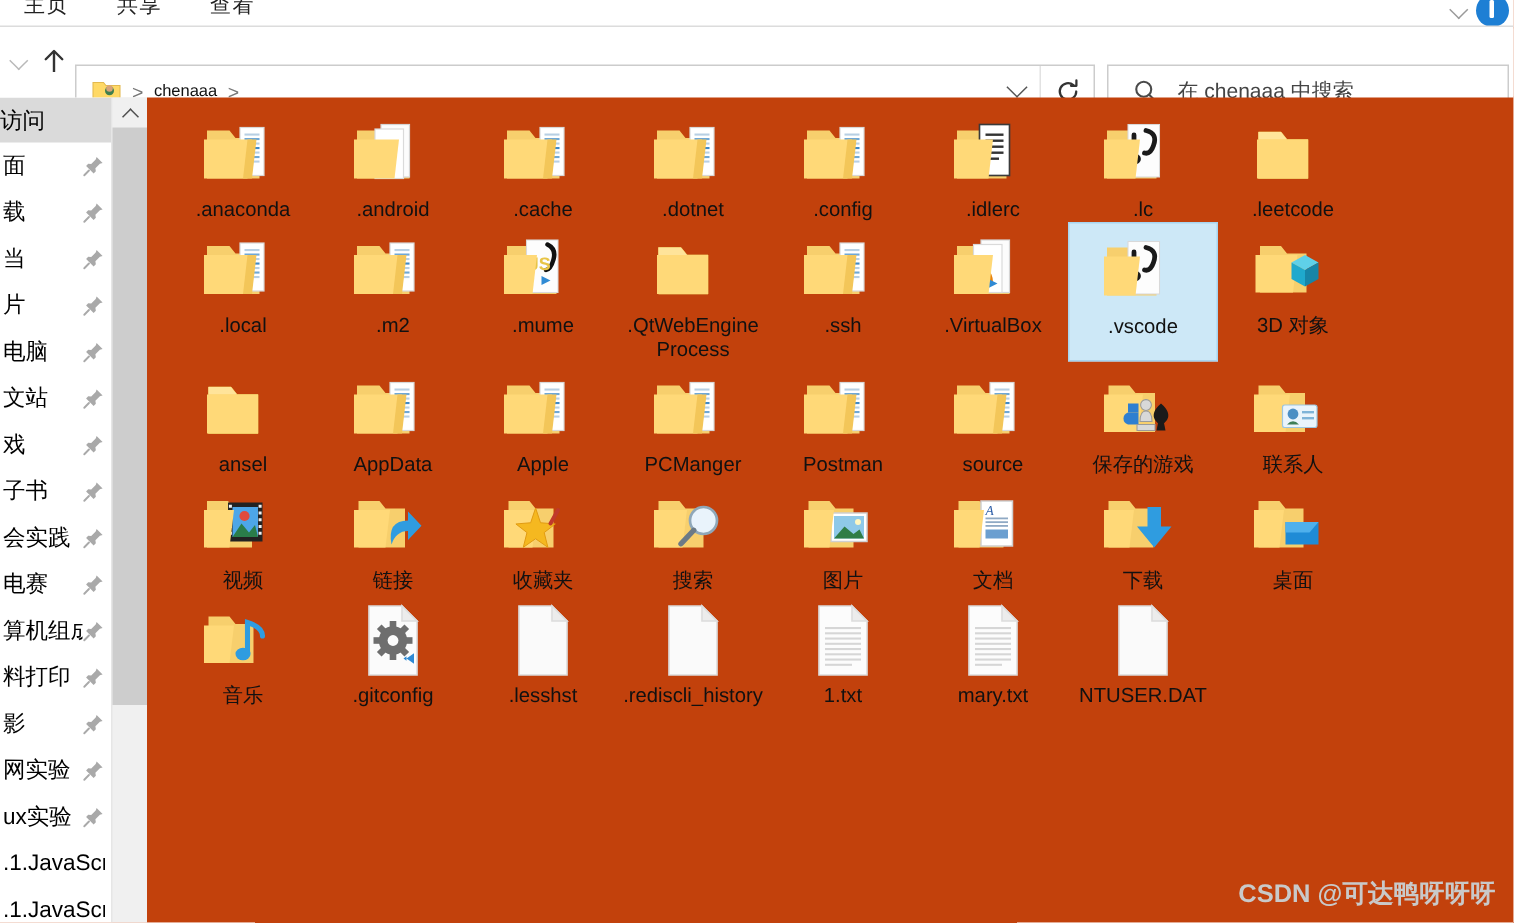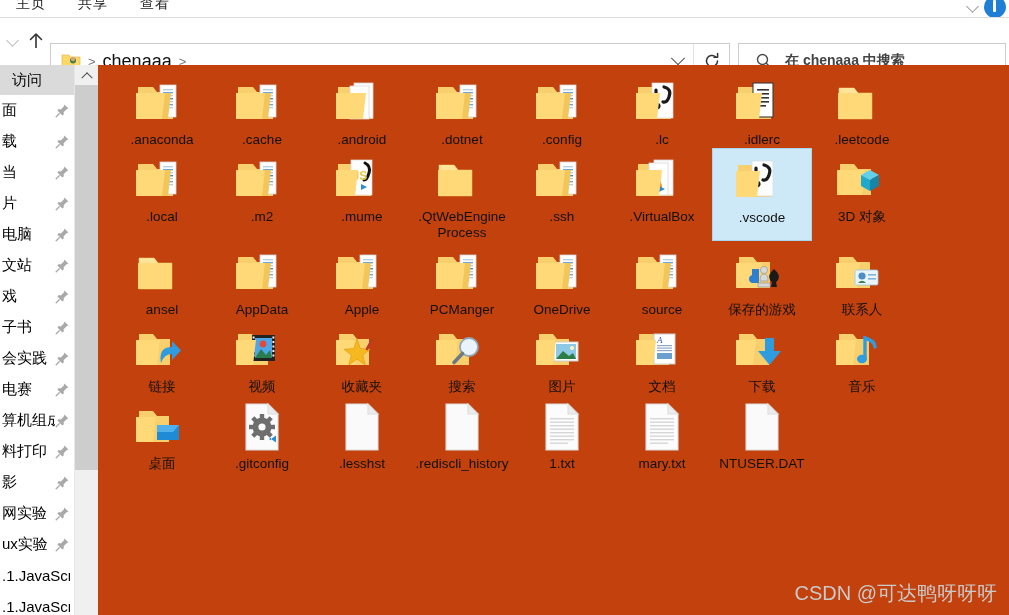--- a/index.html
+++ b/index.html
@@ -73,57 +73,57 @@
     border: 1px solid #cccccc; background: #fff;
     display: flex; align-items: center;
   }
   .addr-icon {
     margin-left: 10px; width: 20px; height: 20px; position: relative; flex: none;
   }
   .crumb-sep {
     font-size: 13px; color: #777; margin: 0 7px; user-select: none;
   }
   .crumb-text {
-    font-size: 18px; color: #111;
+    font-size: 11px; color: #111;
   }
   .addr-dropdown {
     position: absolute; right: 36px; top: 0; bottom: 0;
     width: 30px; display: flex; align-items: center; justify-content: center;
   }
   .addr-dropdown::before {
     content: ""; width: 9px; height: 9px;
     border-right: 1.6px solid #555; border-bottom: 1.6px solid #555;
     transform: rotate(45deg) translate(-2px,-2px);
   }
   .addr-refresh {
     position: absolute; right: 0; top: 0; bottom: 0; width: 36px;
     border-left: 1px solid #e2e2e2;
     display: flex; align-items: center; justify-content: center;
   }
 
   .searchbox {
     position: absolute; left: 738px; top: 24px; width: 268px; height: 36px;
     border: 1px solid #cccccc; background: #fff;
-    display: flex; align-items: center; font-weight: bold;
+    display: flex; align-items: center;
   }
   .search-icon-wrap { margin-left: 16px; width: 18px; height: 18px; flex: none; }
   .search-ph {
     font-size: 14px; color: #444; margin-left: 12px; white-space: nowrap;
   }
 
   
   .navpane {
     position: absolute; left: 0; top: 65px; width: 74px; height: 550px;
     background: #ffffff; overflow: hidden;
   }
   .np-header {
     position: relative; height: 30px; background: #dadada;
     display: flex; align-items: center;
   }
-  .np-header span { font-size: 15px; color: #000; padding-left: 12px; }
+  .np-header span { font-size: 15px; color: #000; padding-left: 0; }
   .np-item {
     position: relative; height: 31px;
     display: flex; align-items: center; justify-content: space-between;
     padding-left: 2px; padding-right: 4px;
   }
   .np-label {
     font-size: 15px; color: #000; white-space: nowrap; overflow: hidden;
   }
   .pin-icon { width: 15px; height: 15px; flex: none; opacity: .75; }
 
@@ -173,22 +173,23 @@
     margin-top: 3px; font-size: 13.5px; line-height: 16px;
     text-align: center; color: #111; word-break: break-all;
     max-width: 96px;
   }
   .tile.selected {
     background: #cde8f7;
     border: 1px solid #a7d4ef;
   }
   .watermark {
     position: absolute; right: 12px; bottom: 8px;
-    font-size: 20px; color: #c9c9c9; white-space: nowrap;
+    font-size: 17px; color: #c9c9c9; white-space: nowrap;
     font-family: "Liberation Sans", sans-serif;
+    font-weight: bold;
   }
   svg { display: block; }
 </style>
 </head>
 <body>
 
 <div id="app">
 
   <div class="ribbon">
     <div class="ribbon-tabs">
@@ -418,40 +419,20 @@
               <path d="M2 14 h32 l-3 26 H2 Z" fill="#ffd978"></path>
               <path d="M31 14 h6 l-3 26 h-6 Z" fill="#f3c659"></path>
             </svg>
           </div>
           <div class="label">.anaconda</div>
         </div>
         <div class="tile">
           <div class="icon-box">
             <svg width="56" height="48" viewBox="0 0 56 48">
               <path d="M4 8 h15 l4 5 h16 v27 H4 Z" fill="#f7cf6d"></path>
-              <g>
-                <rect x="26" y="6" width="16" height="32" fill="#ffffff" stroke="#d8d8d8" stroke-width="0.8"></rect>
-                <rect x="29" y="10" width="10" height="1.4" fill="#b7cfe3"></rect>
-                <rect x="29" y="13" width="10" height="1.4" fill="#6fa8d6"></rect>
-                <rect x="29" y="16" width="10" height="1.4" fill="#b7cfe3"></rect>
-                <rect x="29" y="19" width="10" height="1.4" fill="#3e8ac9"></rect>
-                <rect x="29" y="22" width="10" height="1.4" fill="#b7cfe3"></rect>
-                <rect x="29" y="25" width="10" height="1.4" fill="#6fa8d6"></rect>
-                <rect x="29" y="28" width="10" height="1.4" fill="#b7cfe3"></rect>
-              </g>
-              <path d="M2 14 h32 l-3 26 H2 Z" fill="#ffd978"></path>
-              <path d="M31 14 h6 l-3 26 h-6 Z" fill="#f3c659"></path>
-            </svg>
-          </div>
-          <div class="label">.cache</div>
-        </div>
-        <div class="tile">
-          <div class="icon-box">
-            <svg width="56" height="48" viewBox="0 0 56 48">
-              <path d="M4 8 h15 l4 5 h16 v27 H4 Z" fill="#f7cf6d"></path>
               <rect x="20" y="4" width="19" height="35" fill="#fcfcfc" stroke="#d5d5d5" stroke-width="0.8"></rect>
               <rect x="16" y="7" width="19" height="33" fill="#ffffff" stroke="#dadada" stroke-width="0.8"></rect>
               <path d="M2 14 h30 l-3 26 H2 Z" fill="#ffd978"></path>
             </svg>
           </div>
           <div class="label">.android</div>
         </div>
         <div class="tile">
           <div class="icon-box">
             <svg width="56" height="48" viewBox="0 0 56 48">
@@ -463,20 +444,40 @@
                 <rect x="29" y="16" width="10" height="1.4" fill="#b7cfe3"></rect>
                 <rect x="29" y="19" width="10" height="1.4" fill="#3e8ac9"></rect>
                 <rect x="29" y="22" width="10" height="1.4" fill="#b7cfe3"></rect>
                 <rect x="29" y="25" width="10" height="1.4" fill="#6fa8d6"></rect>
                 <rect x="29" y="28" width="10" height="1.4" fill="#b7cfe3"></rect>
               </g>
               <path d="M2 14 h32 l-3 26 H2 Z" fill="#ffd978"></path>
               <path d="M31 14 h6 l-3 26 h-6 Z" fill="#f3c659"></path>
             </svg>
           </div>
+          <div class="label">.cache</div>
+        </div>
+        <div class="tile">
+          <div class="icon-box">
+            <svg width="56" height="48" viewBox="0 0 56 48">
+              <path d="M4 8 h15 l4 5 h16 v27 H4 Z" fill="#f7cf6d"></path>
+              <g>
+                <rect x="26" y="6" width="16" height="32" fill="#ffffff" stroke="#d8d8d8" stroke-width="0.8"></rect>
+                <rect x="29" y="10" width="10" height="1.4" fill="#b7cfe3"></rect>
+                <rect x="29" y="13" width="10" height="1.4" fill="#6fa8d6"></rect>
+                <rect x="29" y="16" width="10" height="1.4" fill="#b7cfe3"></rect>
+                <rect x="29" y="19" width="10" height="1.4" fill="#3e8ac9"></rect>
+                <rect x="29" y="22" width="10" height="1.4" fill="#b7cfe3"></rect>
+                <rect x="29" y="25" width="10" height="1.4" fill="#6fa8d6"></rect>
+                <rect x="29" y="28" width="10" height="1.4" fill="#b7cfe3"></rect>
+              </g>
+              <path d="M2 14 h32 l-3 26 H2 Z" fill="#ffd978"></path>
+              <path d="M31 14 h6 l-3 26 h-6 Z" fill="#f3c659"></path>
+            </svg>
+          </div>
           <div class="label">.dotnet</div>
         </div>
         <div class="tile">
           <div class="icon-box">
             <svg width="56" height="48" viewBox="0 0 56 48">
               <path d="M4 8 h15 l4 5 h16 v27 H4 Z" fill="#f7cf6d"></path>
               <g>
                 <rect x="26" y="6" width="16" height="32" fill="#ffffff" stroke="#d8d8d8" stroke-width="0.8"></rect>
                 <rect x="29" y="10" width="10" height="1.4" fill="#b7cfe3"></rect>
                 <rect x="29" y="13" width="10" height="1.4" fill="#6fa8d6"></rect>
@@ -484,52 +485,52 @@
                 <rect x="29" y="19" width="10" height="1.4" fill="#3e8ac9"></rect>
                 <rect x="29" y="22" width="10" height="1.4" fill="#b7cfe3"></rect>
                 <rect x="29" y="25" width="10" height="1.4" fill="#6fa8d6"></rect>
                 <rect x="29" y="28" width="10" height="1.4" fill="#b7cfe3"></rect>
               </g>
               <path d="M2 14 h32 l-3 26 H2 Z" fill="#ffd978"></path>
               <path d="M31 14 h6 l-3 26 h-6 Z" fill="#f3c659"></path>
             </svg>
           </div>
           <div class="label">.config</div>
-        </div>
-        <div class="tile">
-          <div class="icon-box">
-            <svg width="56" height="48" viewBox="0 0 56 48">
-              <path d="M4 8 h15 l4 5 h14 v27 H4 Z" fill="#f7cf6d"></path>
-              <rect x="18" y="4" width="21" height="35" fill="#fdfdfd" stroke="#d9d9d9" stroke-width="0.7"></rect>
-              <path d="M30 8 q8 2 5 10 q-2 6 -6 5" stroke="#1a1a1a" stroke-width="3.2" fill="none" stroke-linecap="round"></path>
-              <path d="M22 11 v14" stroke="#1a1a1a" stroke-width="3.2" stroke-linecap="round"></path>
-              <ellipse cx="22" cy="27" rx="4.6" ry="3.8" fill="#1a1a1a"></ellipse>
-              <path d="M2 14 h24 l-3 26 H2 Z" fill="#ffd978"></path>
-            </svg>
-          </div>
-          <div class="label">.lc</div>
         </div>
         <div class="tile">
           <div class="icon-box">
             <svg width="56" height="48" viewBox="0 0 56 48">
               <path d="M4 8 h15 l4 5 h14 v27 H4 Z" fill="#f7cf6d"></path>
               <rect x="19" y="4" width="20" height="34" fill="#ffffff" stroke="#3a3a3a" stroke-width="1.1"></rect>
               <rect x="23" y="10" width="12" height="1.6" fill="#333"></rect>
               <rect x="23" y="14" width="12" height="1.6" fill="#333"></rect>
               <rect x="23" y="18" width="12" height="1.6" fill="#333"></rect>
               <rect x="23" y="22" width="12" height="1.6" fill="#333"></rect>
               <rect x="23" y="26" width="9" height="1.6" fill="#333"></rect>
               <path d="M2 14 h26 l-3 26 H2 Z" fill="#ffd978"></path>
             </svg>
           </div>
           <div class="label">.idlerc</div>
         </div>
         <div class="tile">
           <div class="icon-box">
             <svg width="56" height="48" viewBox="0 0 56 48">
+              <path d="M4 8 h15 l4 5 h14 v27 H4 Z" fill="#f7cf6d"></path>
+              <rect x="18" y="4" width="21" height="35" fill="#fdfdfd" stroke="#d9d9d9" stroke-width="0.7"></rect>
+              <path d="M30 8 q8 2 5 10 q-2 6 -6 5" stroke="#1a1a1a" stroke-width="3.2" fill="none" stroke-linecap="round"></path>
+              <path d="M22 11 v14" stroke="#1a1a1a" stroke-width="3.2" stroke-linecap="round"></path>
+              <ellipse cx="22" cy="27" rx="4.6" ry="3.8" fill="#1a1a1a"></ellipse>
+              <path d="M2 14 h24 l-3 26 H2 Z" fill="#ffd978"></path>
+            </svg>
+          </div>
+          <div class="label">.lc</div>
+        </div>
+        <div class="tile">
+          <div class="icon-box">
+            <svg width="56" height="48" viewBox="0 0 56 48">
               <path d="M5 9 h15 l4 5 h14 v26 H5 Z" fill="#f8d06d" stroke="#e7bb55" stroke-width="0.6"></path>
               <path d="M5 9 h15 l4 5 h-19 Z" fill="#ffe49a"></path>
               <path d="M4 14 h34 v26 H4 Z" fill="#ffd978"></path>
             </svg>
           </div>
           <div class="label">.leetcode</div>
         </div>
         <div class="tile">
           <div class="icon-box">
             <svg width="56" height="48" viewBox="0 0 56 48">
@@ -738,21 +739,21 @@
                 <rect x="29" y="16" width="10" height="1.4" fill="#b7cfe3"></rect>
                 <rect x="29" y="19" width="10" height="1.4" fill="#3e8ac9"></rect>
                 <rect x="29" y="22" width="10" height="1.4" fill="#b7cfe3"></rect>
                 <rect x="29" y="25" width="10" height="1.4" fill="#6fa8d6"></rect>
                 <rect x="29" y="28" width="10" height="1.4" fill="#b7cfe3"></rect>
               </g>
               <path d="M2 14 h32 l-3 26 H2 Z" fill="#ffd978"></path>
               <path d="M31 14 h6 l-3 26 h-6 Z" fill="#f3c659"></path>
             </svg>
           </div>
-          <div class="label">OneDrive</div>
+          <div class="label">Postman</div>
         </div>
         <div class="tile">
           <div class="icon-box">
             <svg width="56" height="48" viewBox="0 0 56 48">
               <path d="M4 8 h15 l4 5 h16 v27 H4 Z" fill="#f7cf6d"></path>
               <g>
                 <rect x="26" y="6" width="16" height="32" fill="#ffffff" stroke="#d8d8d8" stroke-width="0.8"></rect>
                 <rect x="29" y="10" width="10" height="1.4" fill="#b7cfe3"></rect>
                 <rect x="29" y="13" width="10" height="1.4" fill="#6fa8d6"></rect>
                 <rect x="29" y="16" width="10" height="1.4" fill="#b7cfe3"></rect>
@@ -793,30 +794,20 @@
               <path d="M5 8 h14 l4 5 h13 v26 H5 Z" fill="#f7cf6d"></path>
               <path d="M2 14 h24 l-3 25 H2 Z" fill="#ffd978"></path>
               <rect x="21" y="21" width="23" height="15" rx="1.5" fill="#eaf4fb" stroke="#9cc6e0" stroke-width="0.8"></rect>
               <circle cx="28" cy="27" r="3.6" fill="#4b8fc4"></circle>
               <path d="M24 34 q4 -4.5 8 0 Z" fill="#3e7f57"></path>
               <rect x="34" y="25" width="8" height="1.6" fill="#7fb4d8"></rect>
               <rect x="34" y="29" width="8" height="1.6" fill="#7fb4d8"></rect>
             </svg>
           </div>
           <div class="label">联系人</div>
-        </div>
-        <div class="tile">
-          <div class="icon-box">
-            <svg width="56" height="48" viewBox="0 0 56 48">
-              <path d="M5 8 h14 l4 5 h13 v26 H5 Z" fill="#f7cf6d"></path>
-              <path d="M2 14 h24 l-3 25 H2 Z" fill="#ffd978"></path>
-              <path d="M27 37 q-3 -16 11 -16 v-6 l9 9.5 l-9 9.5 v-6 q-8 0 -11 9 Z" fill="#2f9ce0"></path>
-            </svg>
-          </div>
-          <div class="label">链接</div>
         </div>
         <div class="tile">
           <div class="icon-box">
             <svg width="56" height="48" viewBox="0 0 56 48">
               <path d="M4 8 h14 l4 5 h12 v26 H4 Z" fill="#f7cf6d"></path>
               <rect x="18" y="9" width="23" height="26" fill="#222"></rect>
               <rect x="21" y="12" width="17" height="20" fill="#4da6e8"></rect>
               <path d="M21 32 l6 -9 l5 6 l4 -5 l2 8 Z" fill="#2a7d4a"></path>
               <circle cx="29" cy="18" r="3.4" fill="#e04a3c"></circle>
               <g fill="#f1f1f1">
@@ -832,20 +823,30 @@
                 <rect x="38.4" y="28.5" width="2" height="2"></rect>
               </g>
               <path d="M2 14 h20 l-3 25 H2 Z" fill="#ffd978"></path>
             </svg>
           </div>
           <div class="label">视频</div>
         </div>
         <div class="tile">
           <div class="icon-box">
             <svg width="56" height="48" viewBox="0 0 56 48">
+              <path d="M5 8 h14 l4 5 h13 v26 H5 Z" fill="#f7cf6d"></path>
+              <path d="M2 14 h24 l-3 25 H2 Z" fill="#ffd978"></path>
+              <path d="M27 37 q-3 -16 11 -16 v-6 l9 9.5 l-9 9.5 v-6 q-8 0 -11 9 Z" fill="#2f9ce0"></path>
+            </svg>
+          </div>
+          <div class="label">链接</div>
+        </div>
+        <div class="tile">
+          <div class="icon-box">
+            <svg width="56" height="48" viewBox="0 0 56 48">
               <path d="M5 8 h14 l4 5 h12 v26 H5 Z" fill="#f7cf6d"></path>
               <path d="M2 14 h22 l-3 25 H2 Z" fill="#ffd978"></path>
               <path d="M33 13 l4 12 l12 1 l-9 7 l3 12 l-10 -7 l-10 7 l3 -12 l-9 -7 l12 -1 Z" fill="#f5b820" stroke="#e09a10" stroke-width="0.8" transform="translate(-4,2) scale(0.82)"></path>
               <path d="M38 14 l-5 9" stroke="#c0392b" stroke-width="2.6" stroke-linecap="round"></path>
             </svg>
           </div>
           <div class="label">收藏夹</div>
         </div>
         <div class="tile">
           <div class="icon-box">
@@ -896,36 +897,36 @@
               <path d="M31 12 h9 v13 h7 l-11.5 14 L24 25 h7 Z" fill="#2f9ce0"></path>
             </svg>
           </div>
           <div class="label">下载</div>
         </div>
         <div class="tile">
           <div class="icon-box">
             <svg width="56" height="48" viewBox="0 0 56 48">
               <path d="M5 8 h14 l4 5 h12 v26 H5 Z" fill="#f7cf6d"></path>
               <path d="M2 14 h20 l-3 25 H2 Z" fill="#ffd978"></path>
+              <path d="M23 22 h22 v15 H23 Z" fill="#1f8bd6"></path>
+              <path d="M23 22 h22 l-6 7 H23 Z" fill="#4fb0ec"></path>
+            </svg>
+          </div>
+          <div class="label">桌面</div>
+        </div>
+        <div class="tile">
+          <div class="icon-box">
+            <svg width="56" height="48" viewBox="0 0 56 48">
+              <path d="M5 8 h14 l4 5 h12 v26 H5 Z" fill="#f7cf6d"></path>
+              <path d="M2 14 h20 l-3 25 H2 Z" fill="#ffd978"></path>
               <path d="M31 32 V12 q10 3 10 9" stroke="#2f9ce0" stroke-width="3.4" fill="none" stroke-linecap="round"></path>
               <ellipse cx="28" cy="33" rx="5" ry="4.2" fill="#2f9ce0"></ellipse>
             </svg>
           </div>
           <div class="label">音乐</div>
-        </div>
-        <div class="tile">
-          <div class="icon-box">
-            <svg width="56" height="48" viewBox="0 0 56 48">
-              <path d="M5 8 h14 l4 5 h12 v26 H5 Z" fill="#f7cf6d"></path>
-              <path d="M2 14 h20 l-3 25 H2 Z" fill="#ffd978"></path>
-              <path d="M23 22 h22 v15 H23 Z" fill="#1f8bd6"></path>
-              <path d="M23 22 h22 l-6 7 H23 Z" fill="#4fb0ec"></path>
-            </svg>
-          </div>
-          <div class="label">桌面</div>
         </div>
         <div class="tile">
           <div class="icon-box">
             <svg width="44" height="52" viewBox="0 0 44 52">
               <path d="M6 3 h22 l10 10 v36 H6 Z" fill="#fbfbfb" stroke="#dcdcdc" stroke-width="1.1"></path>
               <path d="M28 3 v10 h10 Z" fill="#ececec" stroke="#dcdcdc" stroke-width="1.1"></path>
               <g fill="#6e6e6e" transform="translate(22,26)">
                 <circle cx="0" cy="0" r="9.5"></circle>
                 <g>
                   <rect x="-2.2" y="-13" width="4.4" height="5"></rect>

